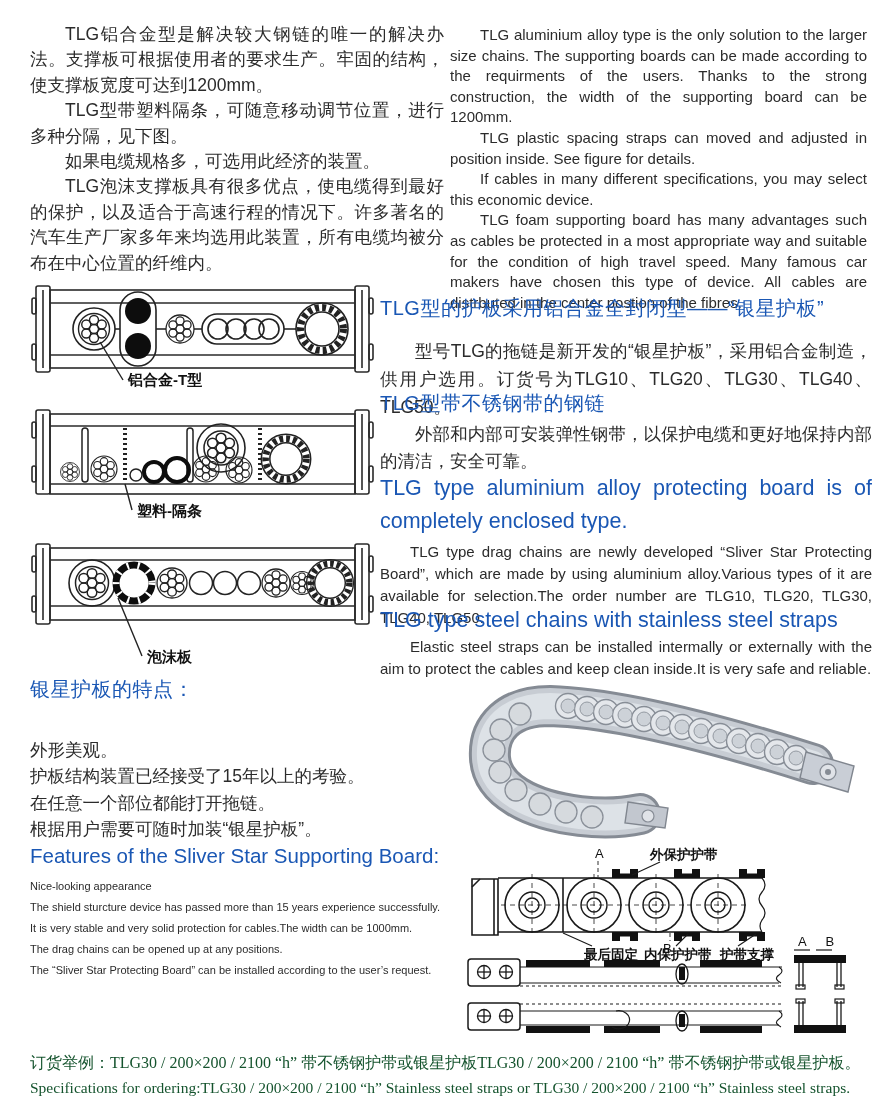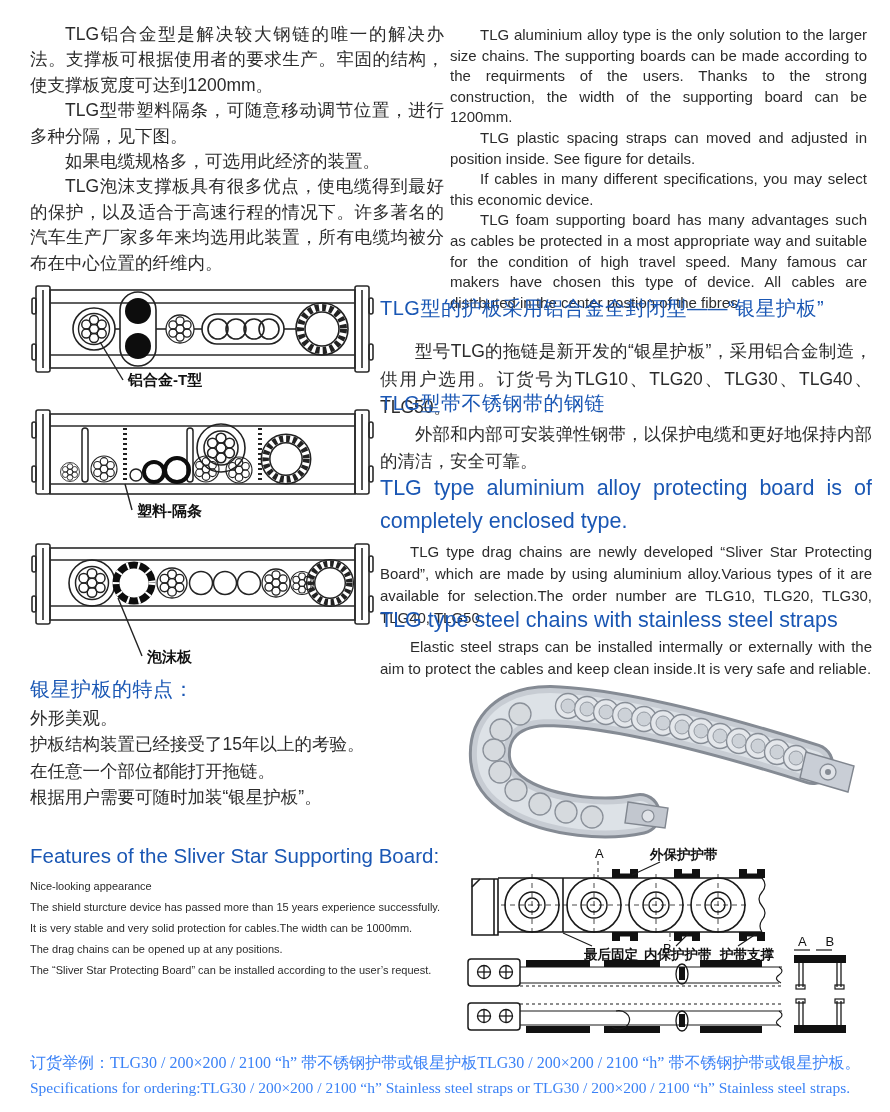--- a/index.html
+++ b/index.html
@@ -14,23 +14,23 @@
   .cnbody p{text-indent:2em;}
   .enbody{font-size:15px;line-height:20.6px;text-align:justify;}
   .enbody p{text-indent:2em;}
   .blue{color:#1a57b4;}
   .cnhead{font-size:20px;letter-spacing:0.5px;}
   .enhead{font-size:21.5px;line-height:33px;}
   .cnsec{font-size:17.5px;line-height:28px;text-align:justify;}
   .cnsec p{text-indent:2em;}
   .ensec{font-size:15px;line-height:22px;text-align:justify;}
   .ensec p{text-indent:2em;}
-  .featcn{font-size:17.5px;line-height:26.3px;}
+  .featcn{font-size:17.5px;line-height:26.3px;margin-top:32px;}
   .featen{font-size:11px;line-height:21px;text-align:justify;}
-  .footer{font-family:"Liberation Serif","DejaVu Serif",serif;color:#3b82f6;white-space:nowrap;}
+  .footer{font-family:"Liberation Serif","DejaVu Serif",serif;color:#14532d;white-space:nowrap;}
   svg text{font-family:"Liberation Sans","DejaVu Sans",sans-serif;}
   svg .lbl{font-size:15px;font-weight:bold;fill:#111;}
   svg .tlbl{font-size:13.5px;font-weight:bold;fill:#111;}
   svg .ablbl{font-size:13px;fill:#111;}
 </style>
 </head>
 <body>
 
 <div class="abs cnbody" style="left:30px;top:22px;width:414px;">
   <p>TLG铝合金型是解决较大钢链的唯一的解决办法。支撑板可根据使用者的要求生产。牢固的结构，使支撑板宽度可达到1200mm。</p>

